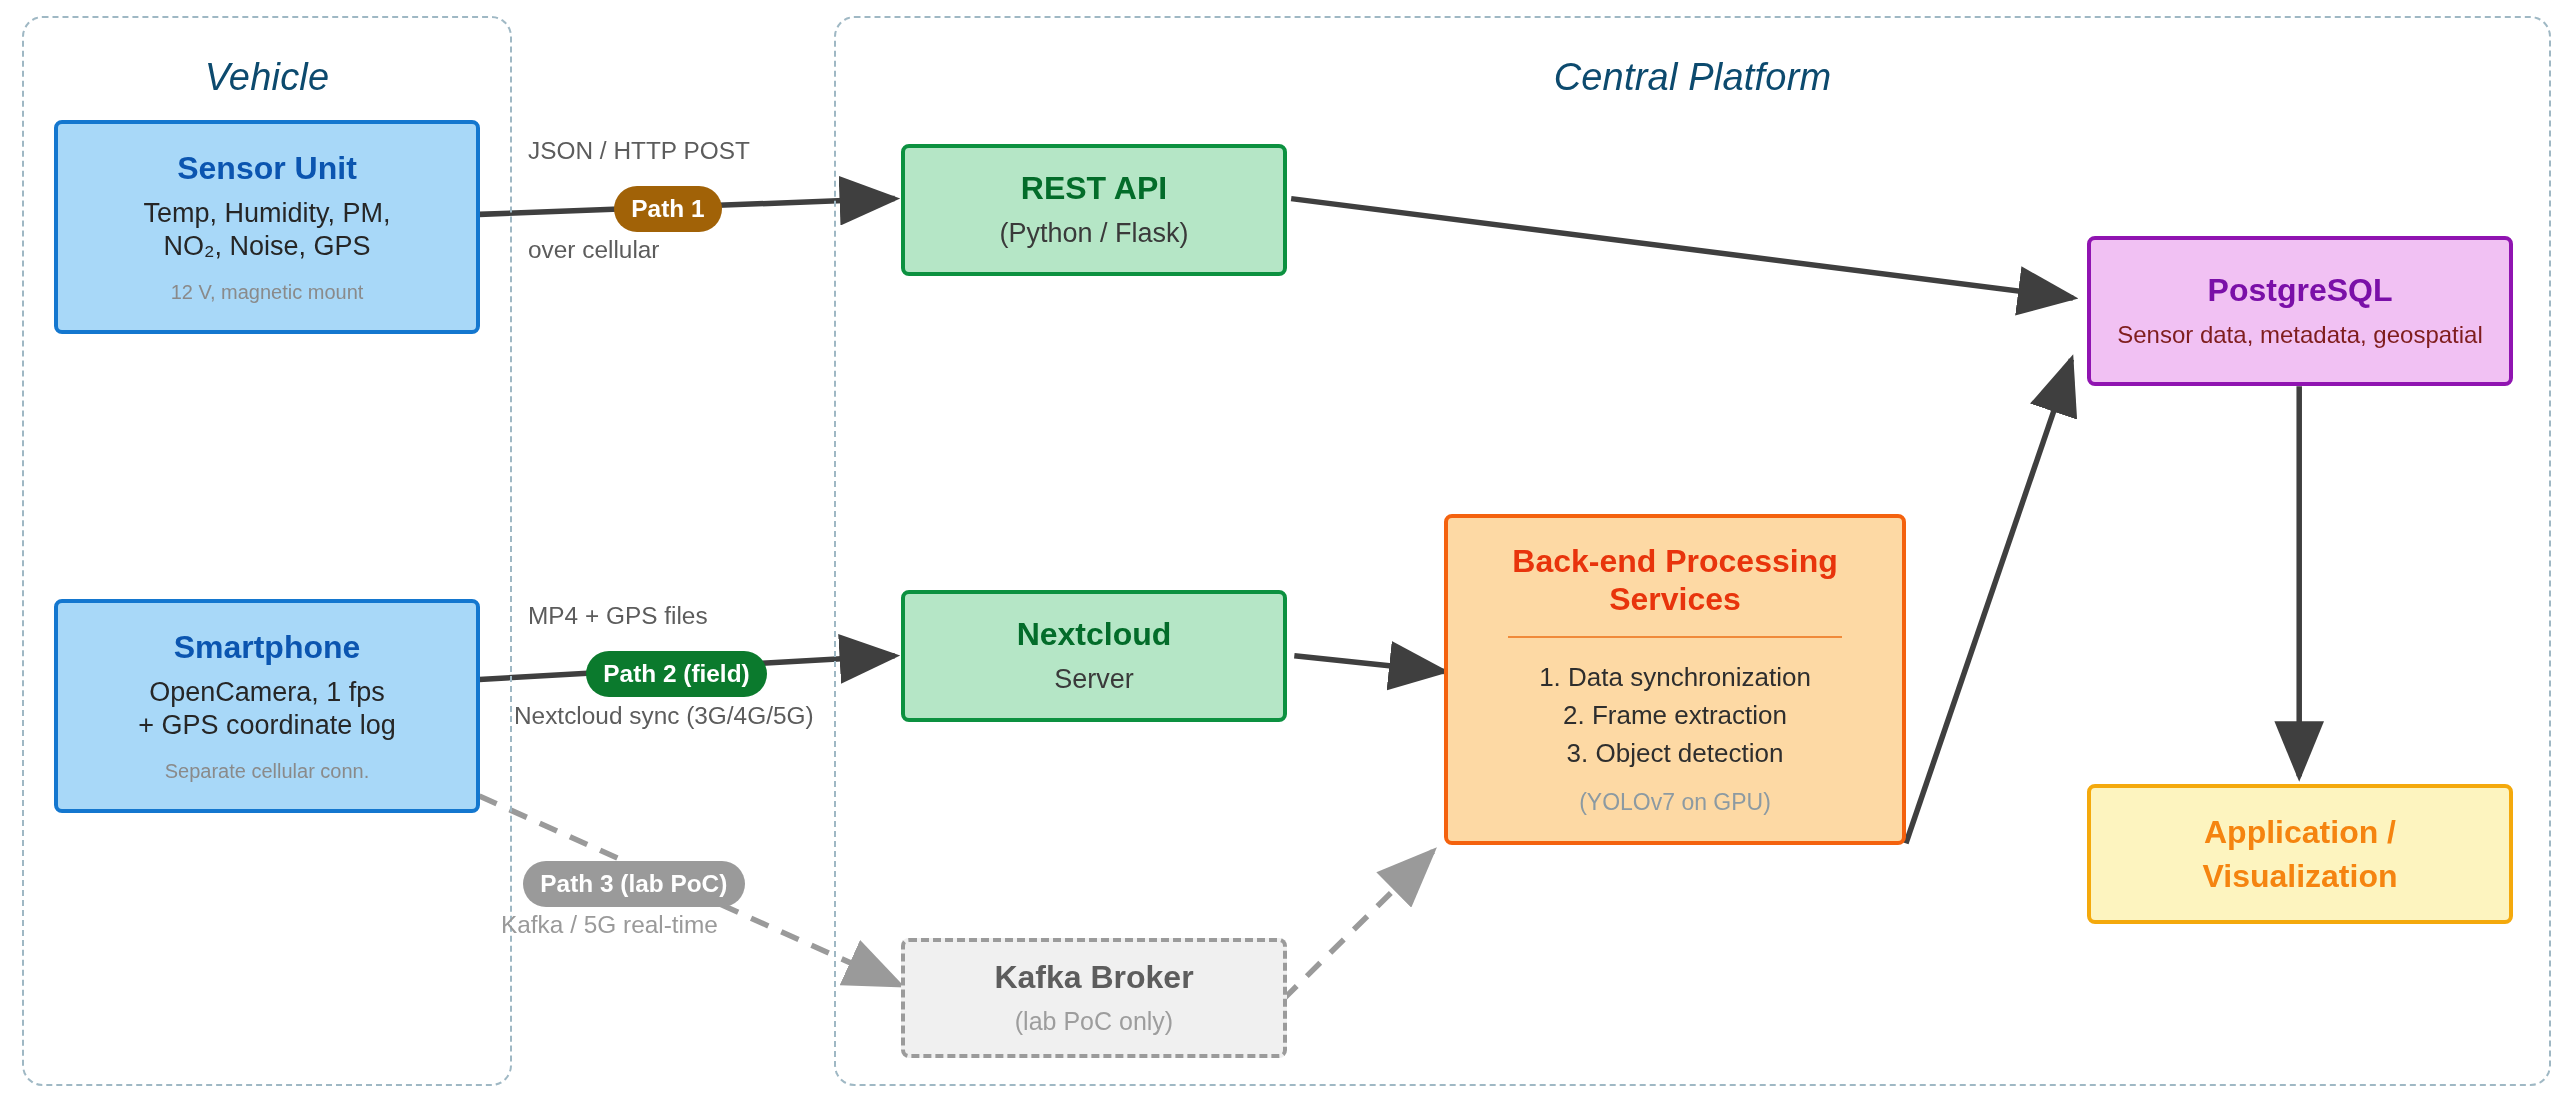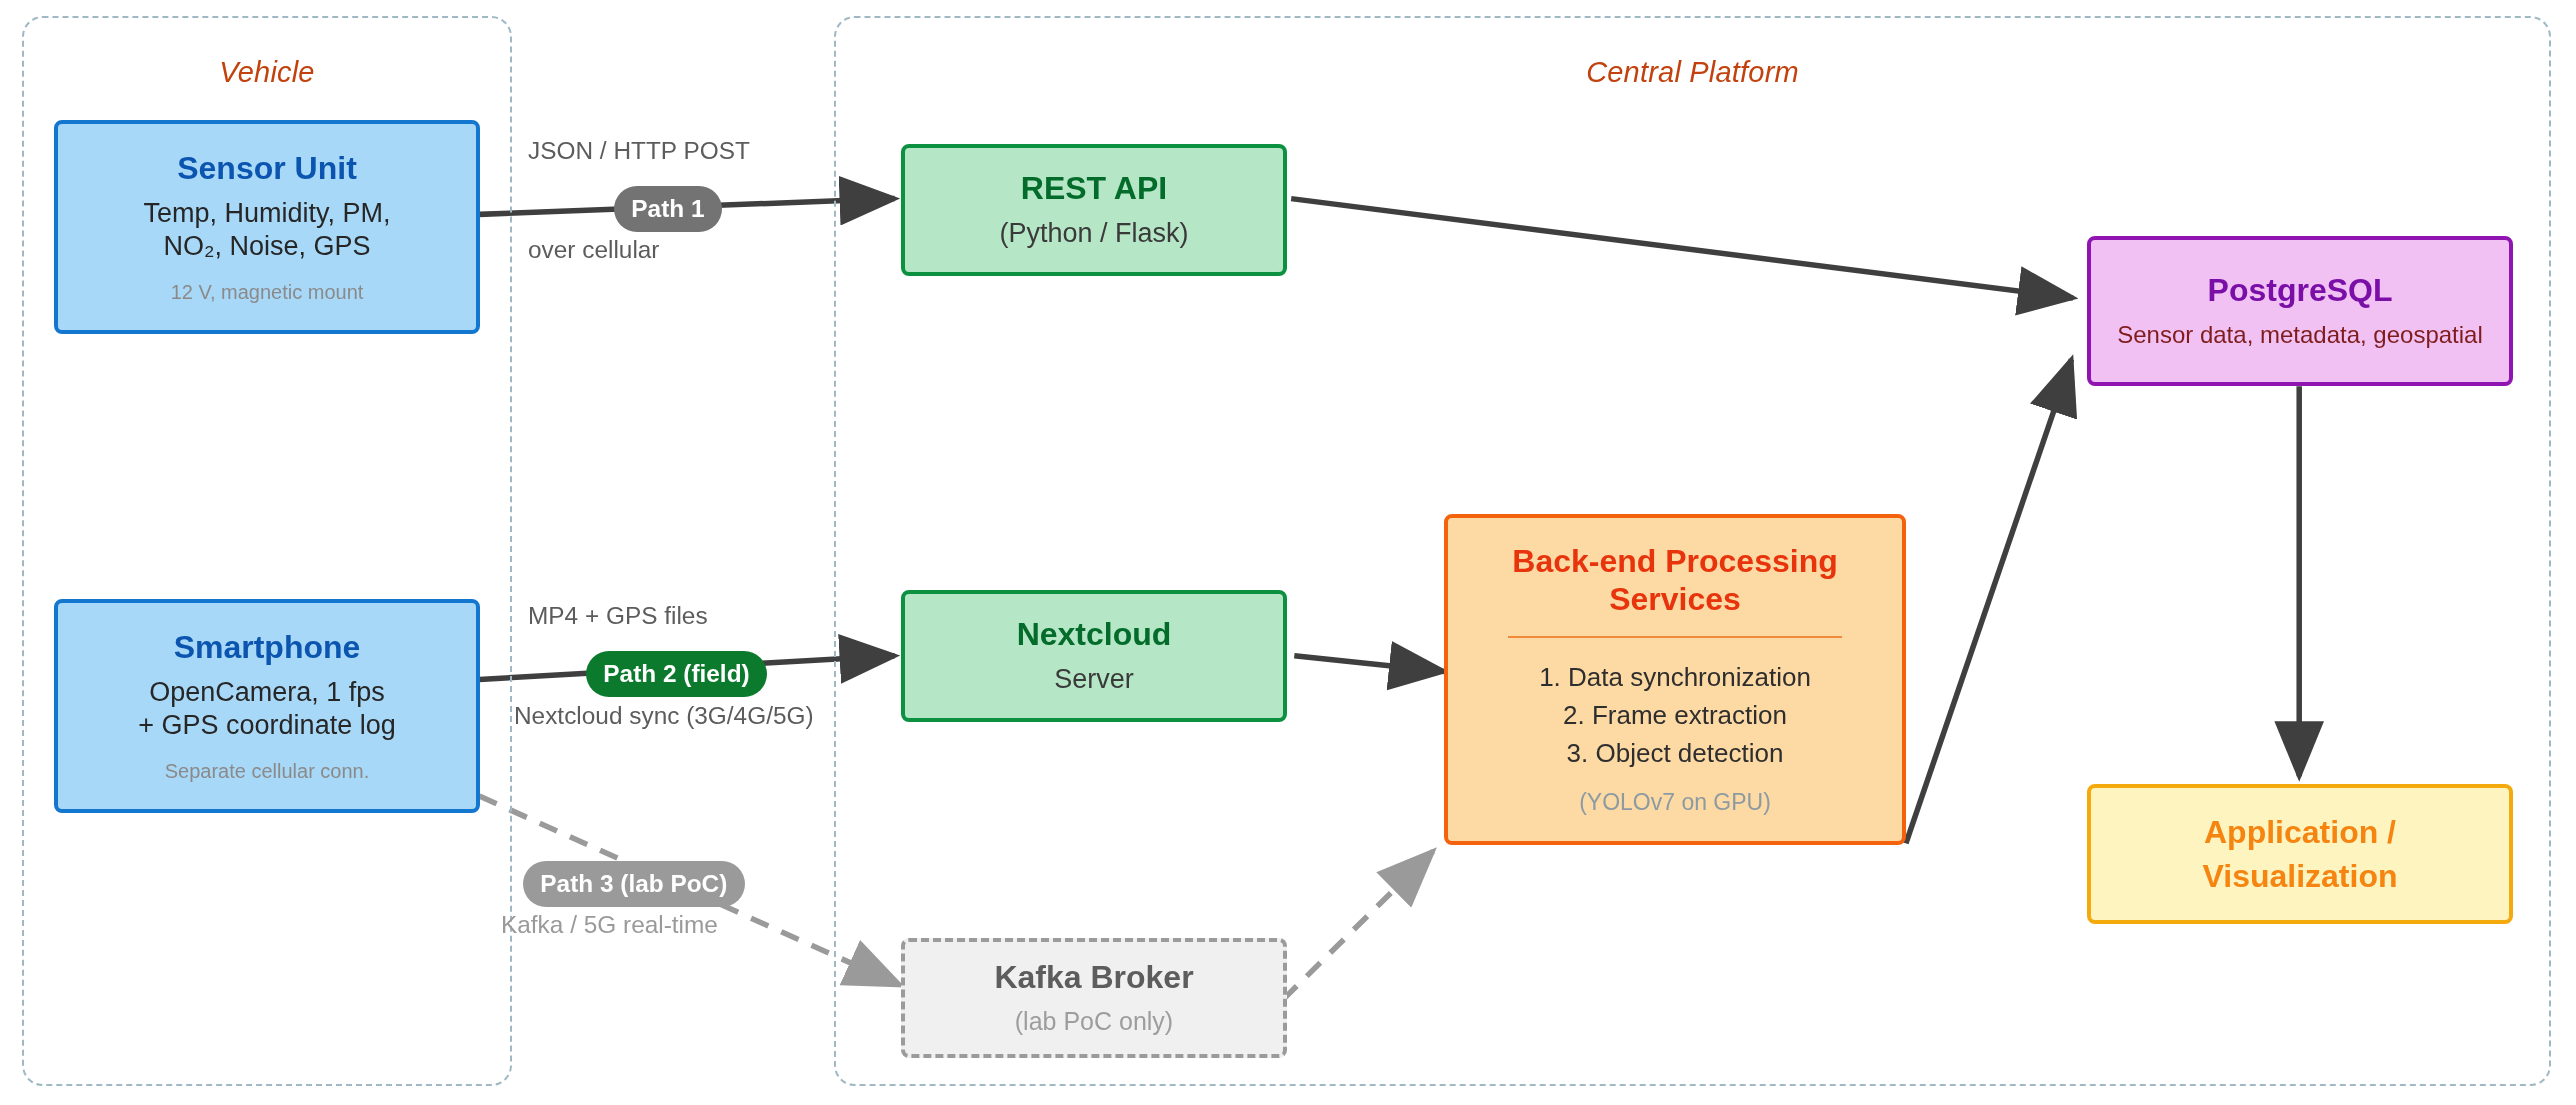--- a/index.html
+++ b/index.html
@@ -35,22 +35,22 @@
     background: transparent;
     box-sizing: border-box;
   }
   .group-title {
     position: absolute;
     top: 38px;
     left: 0;
     width: 100%;
     text-align: center;
     font-style: italic;
-    font-size: 29px;
-    color: #c2410c;
+    font-size: 38px;
+    color: #0c4a6e;
     letter-spacing: 0.2px;
   }
 
   
   .node {
     position: absolute;
     box-sizing: border-box;
     border-radius: 8px;
     display: flex;
     flex-direction: column;
@@ -188,21 +188,21 @@
     color: #ffffff;
     font-weight: bold;
     font-size: 24.4px;
     display: flex;
     align-items: center;
     justify-content: center;
     white-space: nowrap;
     padding: 0 17.3px;
     box-sizing: border-box;
   }
-  .badge-blue  { background: #737373; }
+  .badge-blue  { background: #a16207; }
   .badge-green { background: #0b7a2d; }
   .badge-grey  { background: #9a9a9a; }
 </style>
 </head>
 <body>
 
 <div id="canvas">
 
   <svg class="edges" viewBox="0 0 3268 1402" xmlns="http://www.w3.org/2000/svg">
     <defs>

